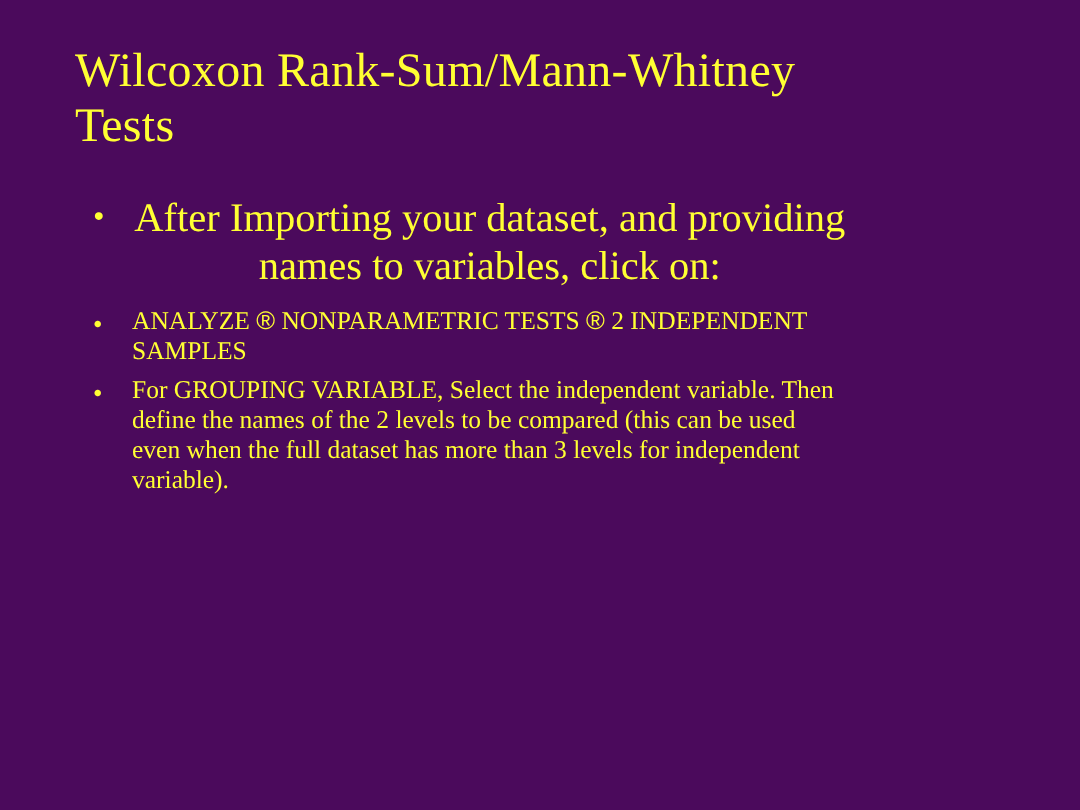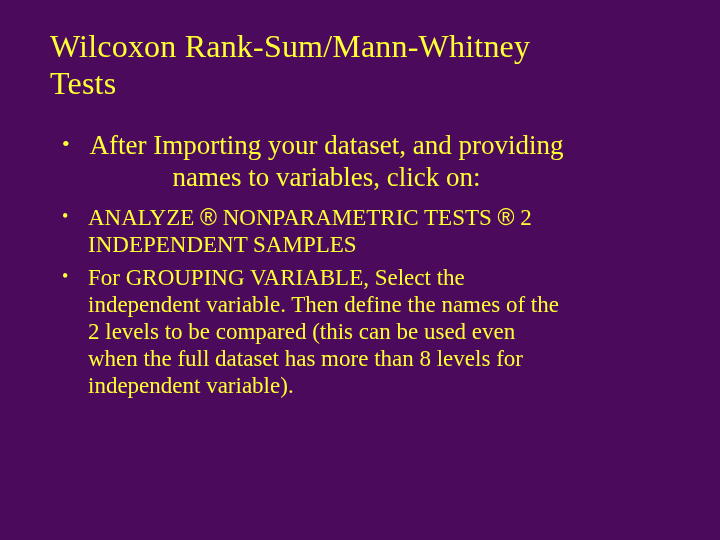--- a/index.html
+++ b/index.html
@@ -48,21 +48,21 @@
     line-height: 1.3;
   }
   ul.sub-list {
     list-style: none;
     margin: 8px 0 0 0;
     padding: 0 6px 0 6px;
   }
   ul.sub-list > li {
     position: relative;
     padding-left: 34px;
-    font-size: 23px;
+    font-size: 17px;
     line-height: 1.18;
     margin-bottom: 6px;
   }
   ul.sub-list > li::before {
     content: "•";
     position: absolute;
     left: 8px;
     top: 0;
     font-size: 18px;
     line-height: 1.35;
@@ -81,16 +81,16 @@
     <li>
       <span>After Importing your dataset, and providing names to variables, click on:</span>
     </li>
   </ul>
 
   <ul class="sub-list">
     <li>
       <span>ANALYZE </span><span class="arrow">®</span><span> NONPARAMETRIC TESTS </span><span class="arrow">®</span><span> 2 INDEPENDENT SAMPLES</span>
     </li>
     <li>
-      <span>For GROUPING VARIABLE, Select the independent variable. Then define the names of the 2 levels to be compared (this can be used even when the full dataset has more than 8 levels for independent variable).</span>
+      <span>For GROUPING VARIABLE, Select the independent variable. Then define the names of the 2 levels to be compared (this can be used even when the full dataset has more than 3 levels for independent variable).</span>
     </li>
   </ul>
 </div>
 
 </body></html>

